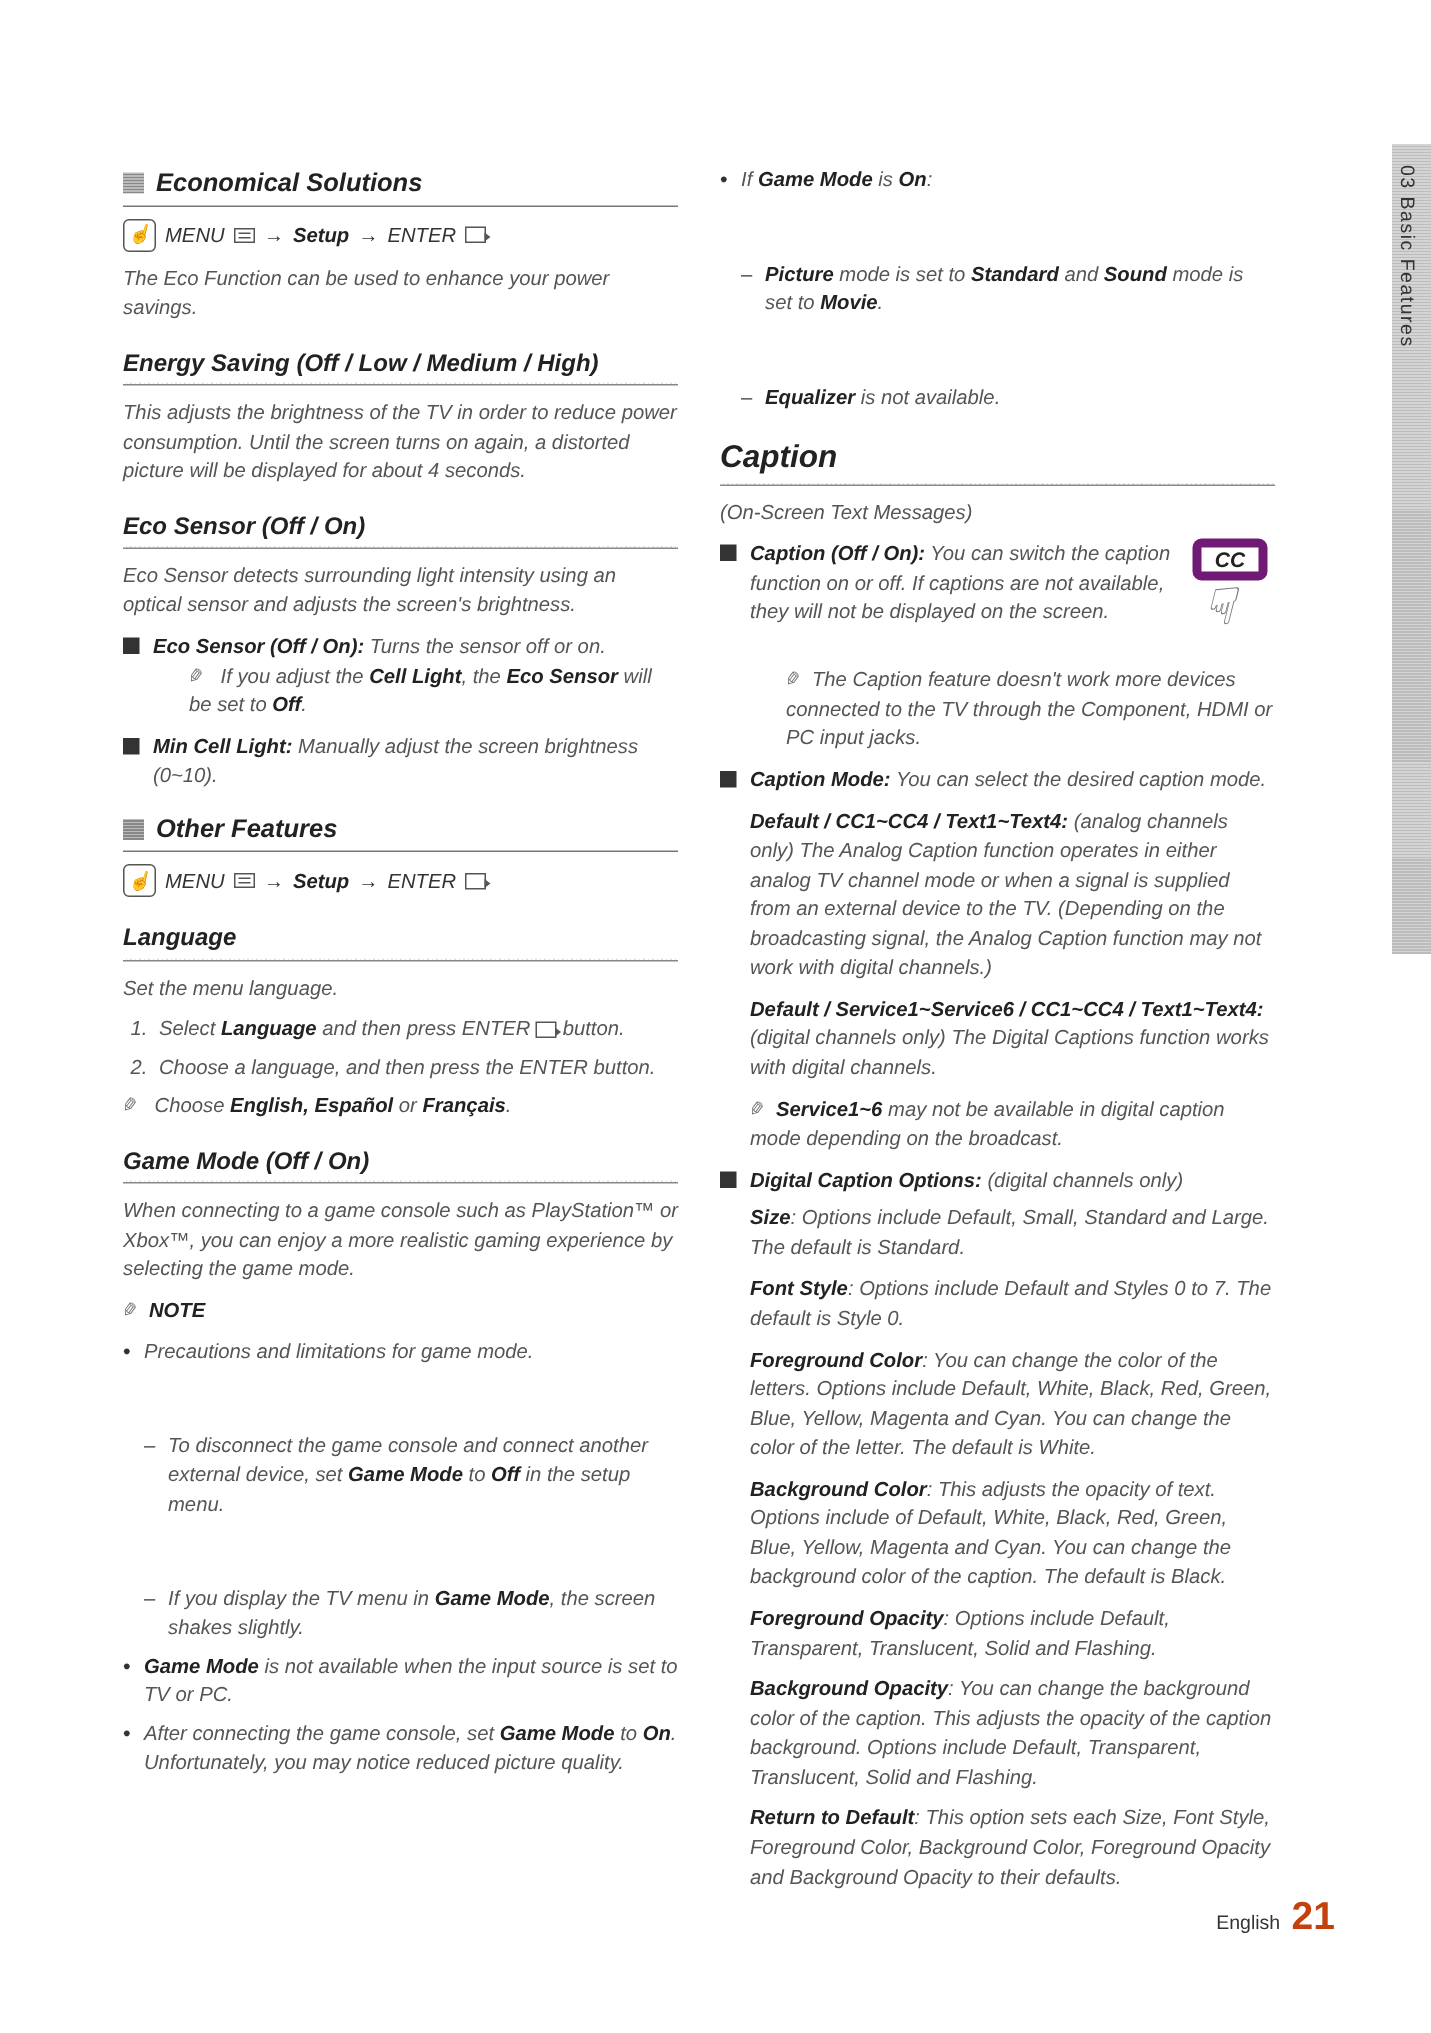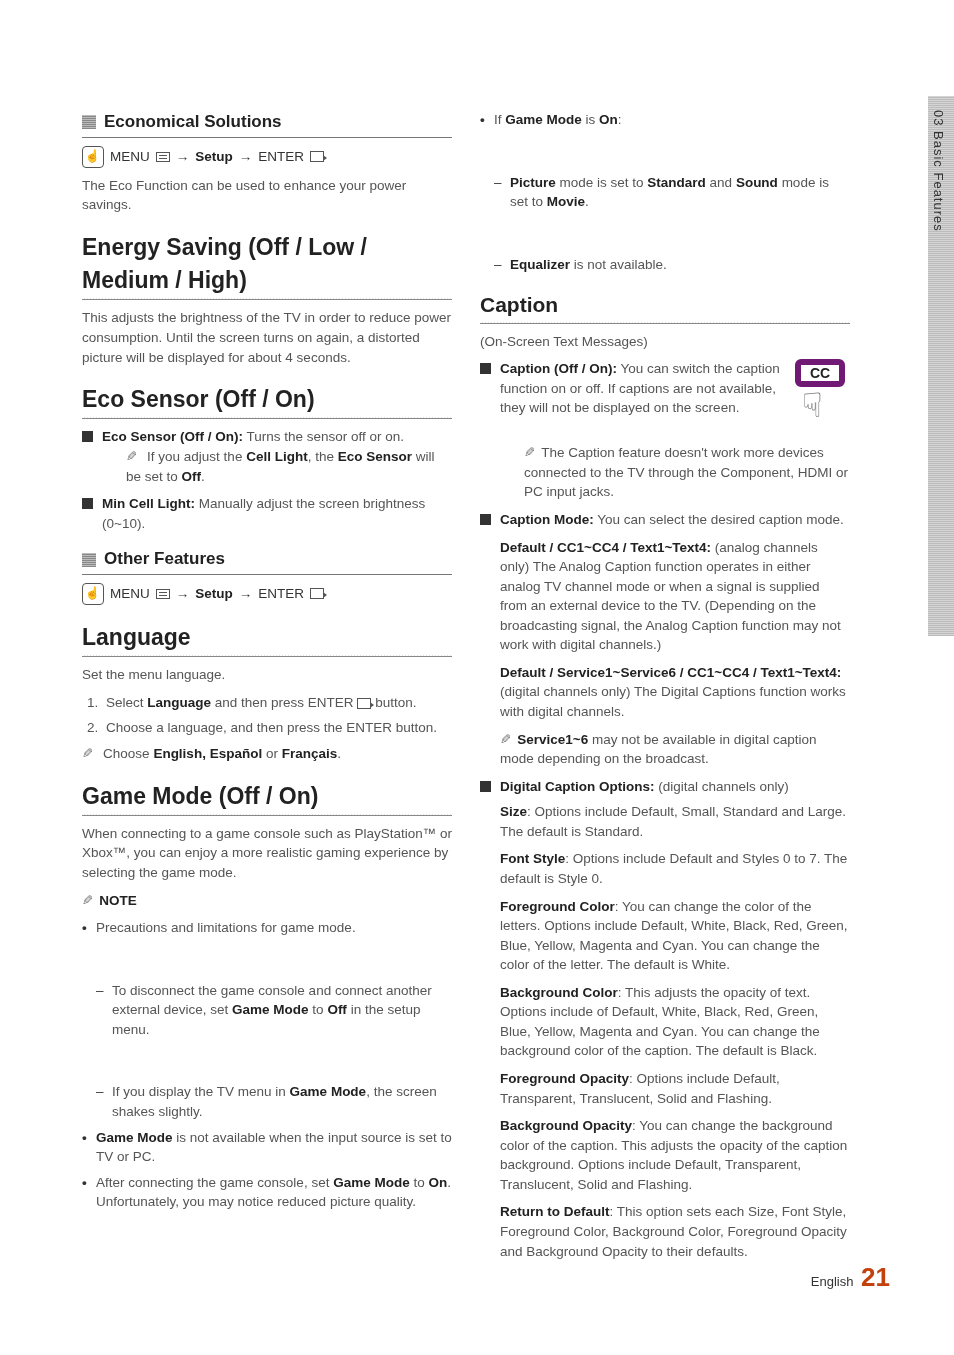--- a/index.html
+++ b/index.html
@@ -10,20 +10,21 @@
     background: #fff;
     position: relative;
     color: #4a4a4a;
     font-size: 13.5px;
     line-height: 1.45;
   }
   .page {
     padding: 110px 50px 40px 82px;
     display: flex;
     gap: 28px;
+    font-style: italic;
   }
   .col { width: 370px; }
   .section-bar {
     display: flex;
     align-items: center;
     gap: 8px;
     border-bottom: 1px solid #777;
     padding-bottom: 2px;
     margin-bottom: 8px;
   }
@@ -63,21 +64,21 @@
     content:""; position:absolute; left:2px; right:2px; height:1px; background:#555;
   }
   .menu-icon::before { top:2px; }
   .menu-icon::after { bottom:2px; }
   .enter-icon {
     display:inline-block; width:14px; height:11px; border:1px solid #555; position:relative; vertical-align:middle;
   }
   .enter-icon::after { content:""; position:absolute; right:-4px; top:3px; width:0;height:0; border-top:3px solid transparent; border-bottom:3px solid transparent; border-left:4px solid #555;}
   .arrow { color:#333; }
   h3.sub {
-    font-size: 23px;
+    font-size: 16px;
     font-weight: bold;
     color: #222;
     border-bottom: 1px solid #888;
     padding-bottom: 2px;
     margin: 16px 0 8px 0;
     background-image: repeating-linear-gradient(90deg, transparent 0, transparent 2px, #e0e0e0 2px, #e0e0e0 3px);
     background-size: 100% 1px;
     background-position: bottom;
     background-repeat: no-repeat;
   }
@@ -167,20 +168,21 @@
       <span>ENTER</span>
       <span class="enter-icon"></span>
     </div>
 
     <p>The Eco Function can be used to enhance your power savings.</p>
 
     <h3 class="sub">Energy Saving (Off / Low / Medium / High)</h3>
     <p>This adjusts the brightness of the TV in order to reduce power consumption. Until the screen turns on again, a distorted picture will be displayed for about 4 seconds.</p>
 
     <h3 class="sub">Eco Sensor (Off / On)</h3>
+    <p>Eco Sensor detects surrounding light intensity using an optical sensor and adjusts the screen's brightness.</p>
 
     <ul class="sq">
       <li>
         <b>Eco Sensor (Off / On):</b><span> Turns the sensor off or on.</span>
         <div class="indent note-icon">
           <span>If you adjust the </span><b>Cell Light</b><span>, the </span><b>Eco Sensor</b><span> will be set to </span><b>Off</b><span>.</span>
         </div>
       </li>
       <li>
         <b>Min Cell Light:</b><span> Manually adjust the screen brightness (0~10).</span>

